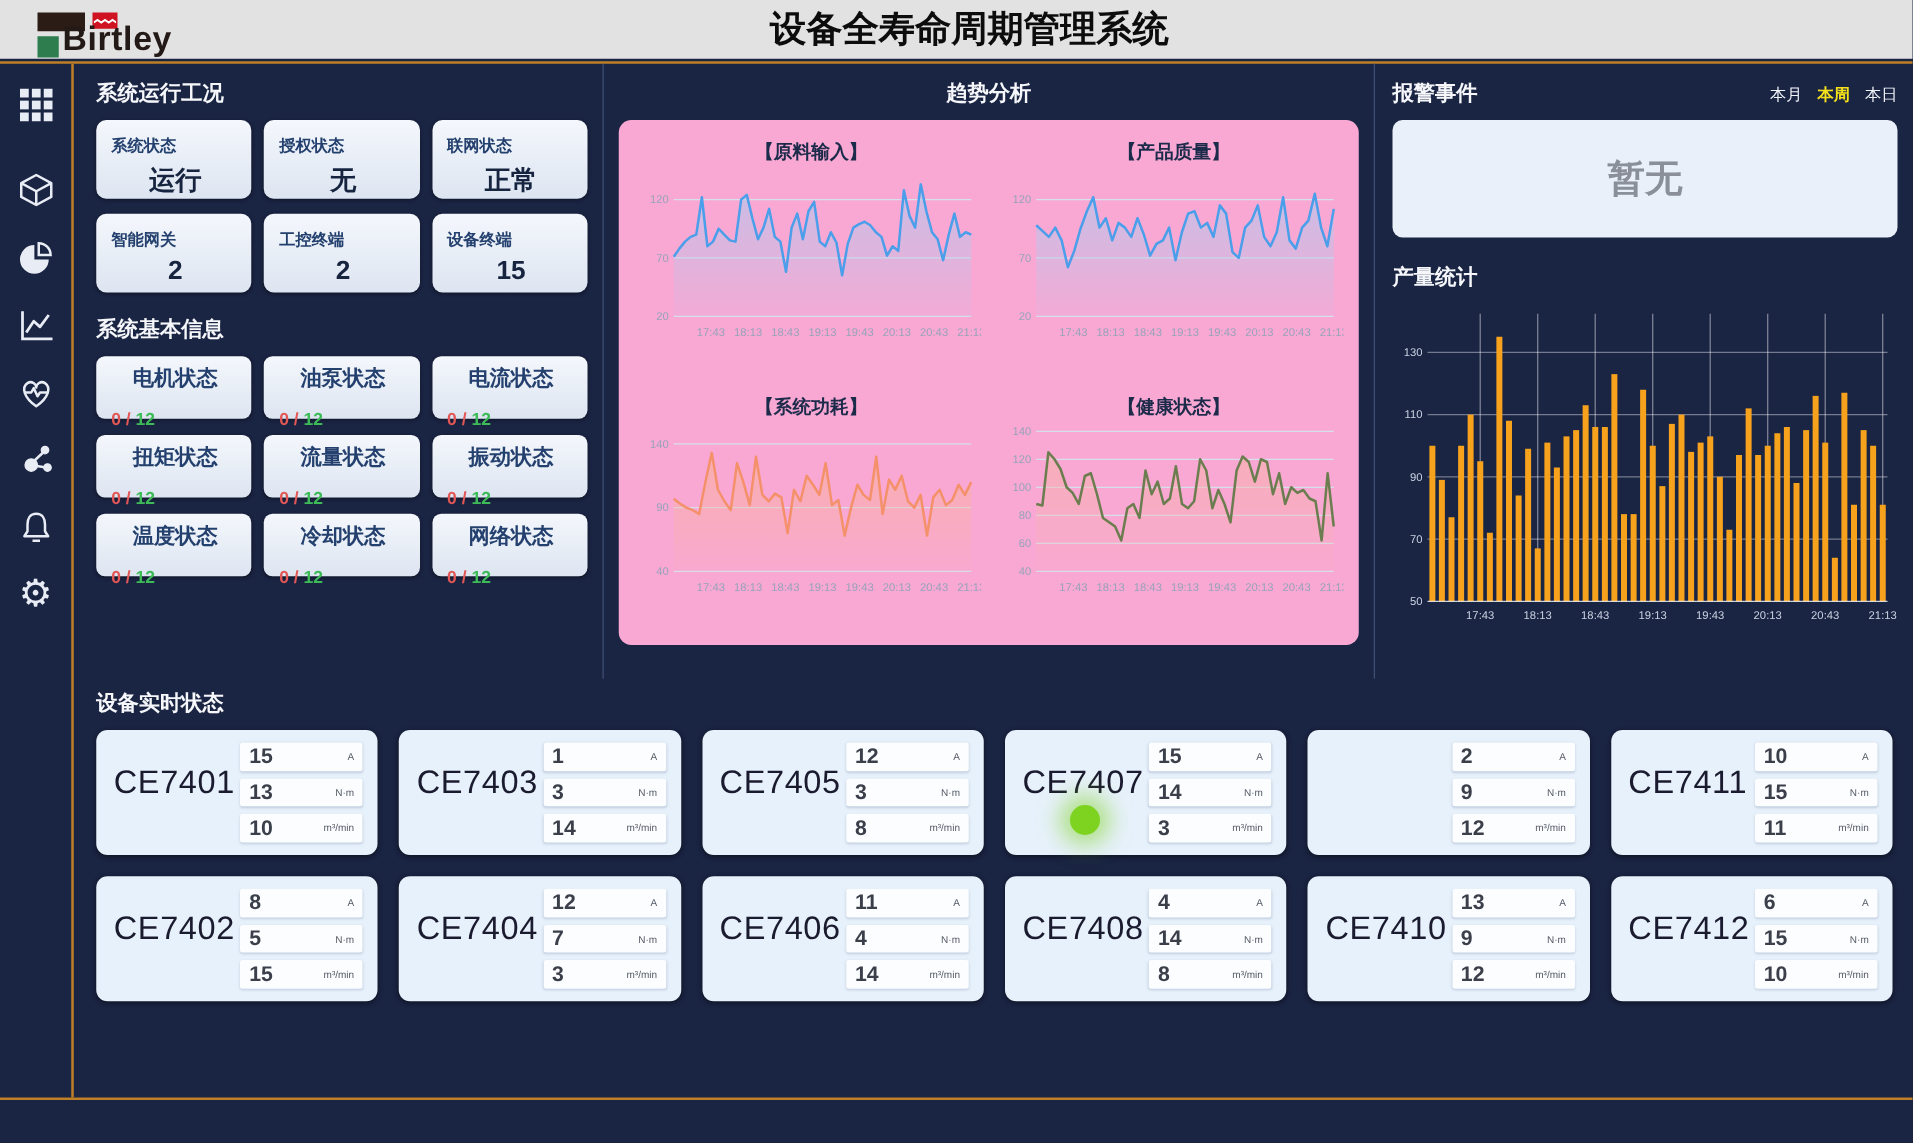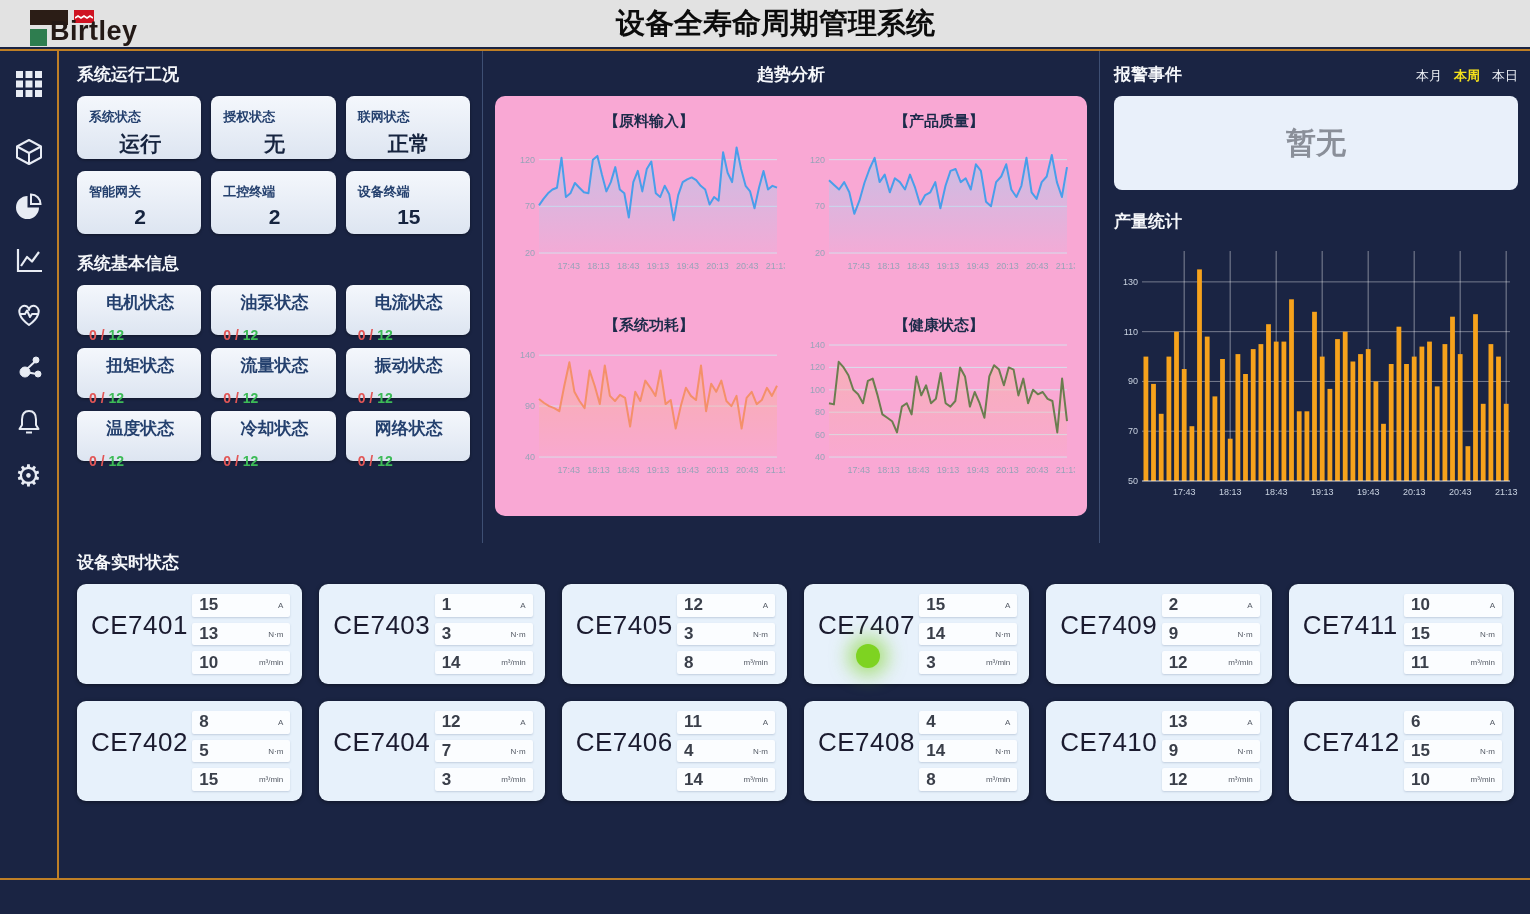--- a/index.html
+++ b/index.html
@@ -502,21 +502,20 @@
                 <span class="dev-unit">N·m</span>
               </div>
               <div class="dev-row">
                 <span class="dev-val">3</span>
                 <span class="dev-unit">m³/min</span>
               </div>
             </div>
             <div class="dev-dot"></div>
           </div>
           <div class="dev-card">
-            <div class="dev-name">CE7409</div>
             <div class="dev-rows">
               <div class="dev-row">
                 <span class="dev-val">2</span>
                 <span class="dev-unit">A</span>
               </div>
               <div class="dev-row">
                 <span class="dev-val">9</span>
                 <span class="dev-unit">N·m</span>
               </div>
               <div class="dev-row">

